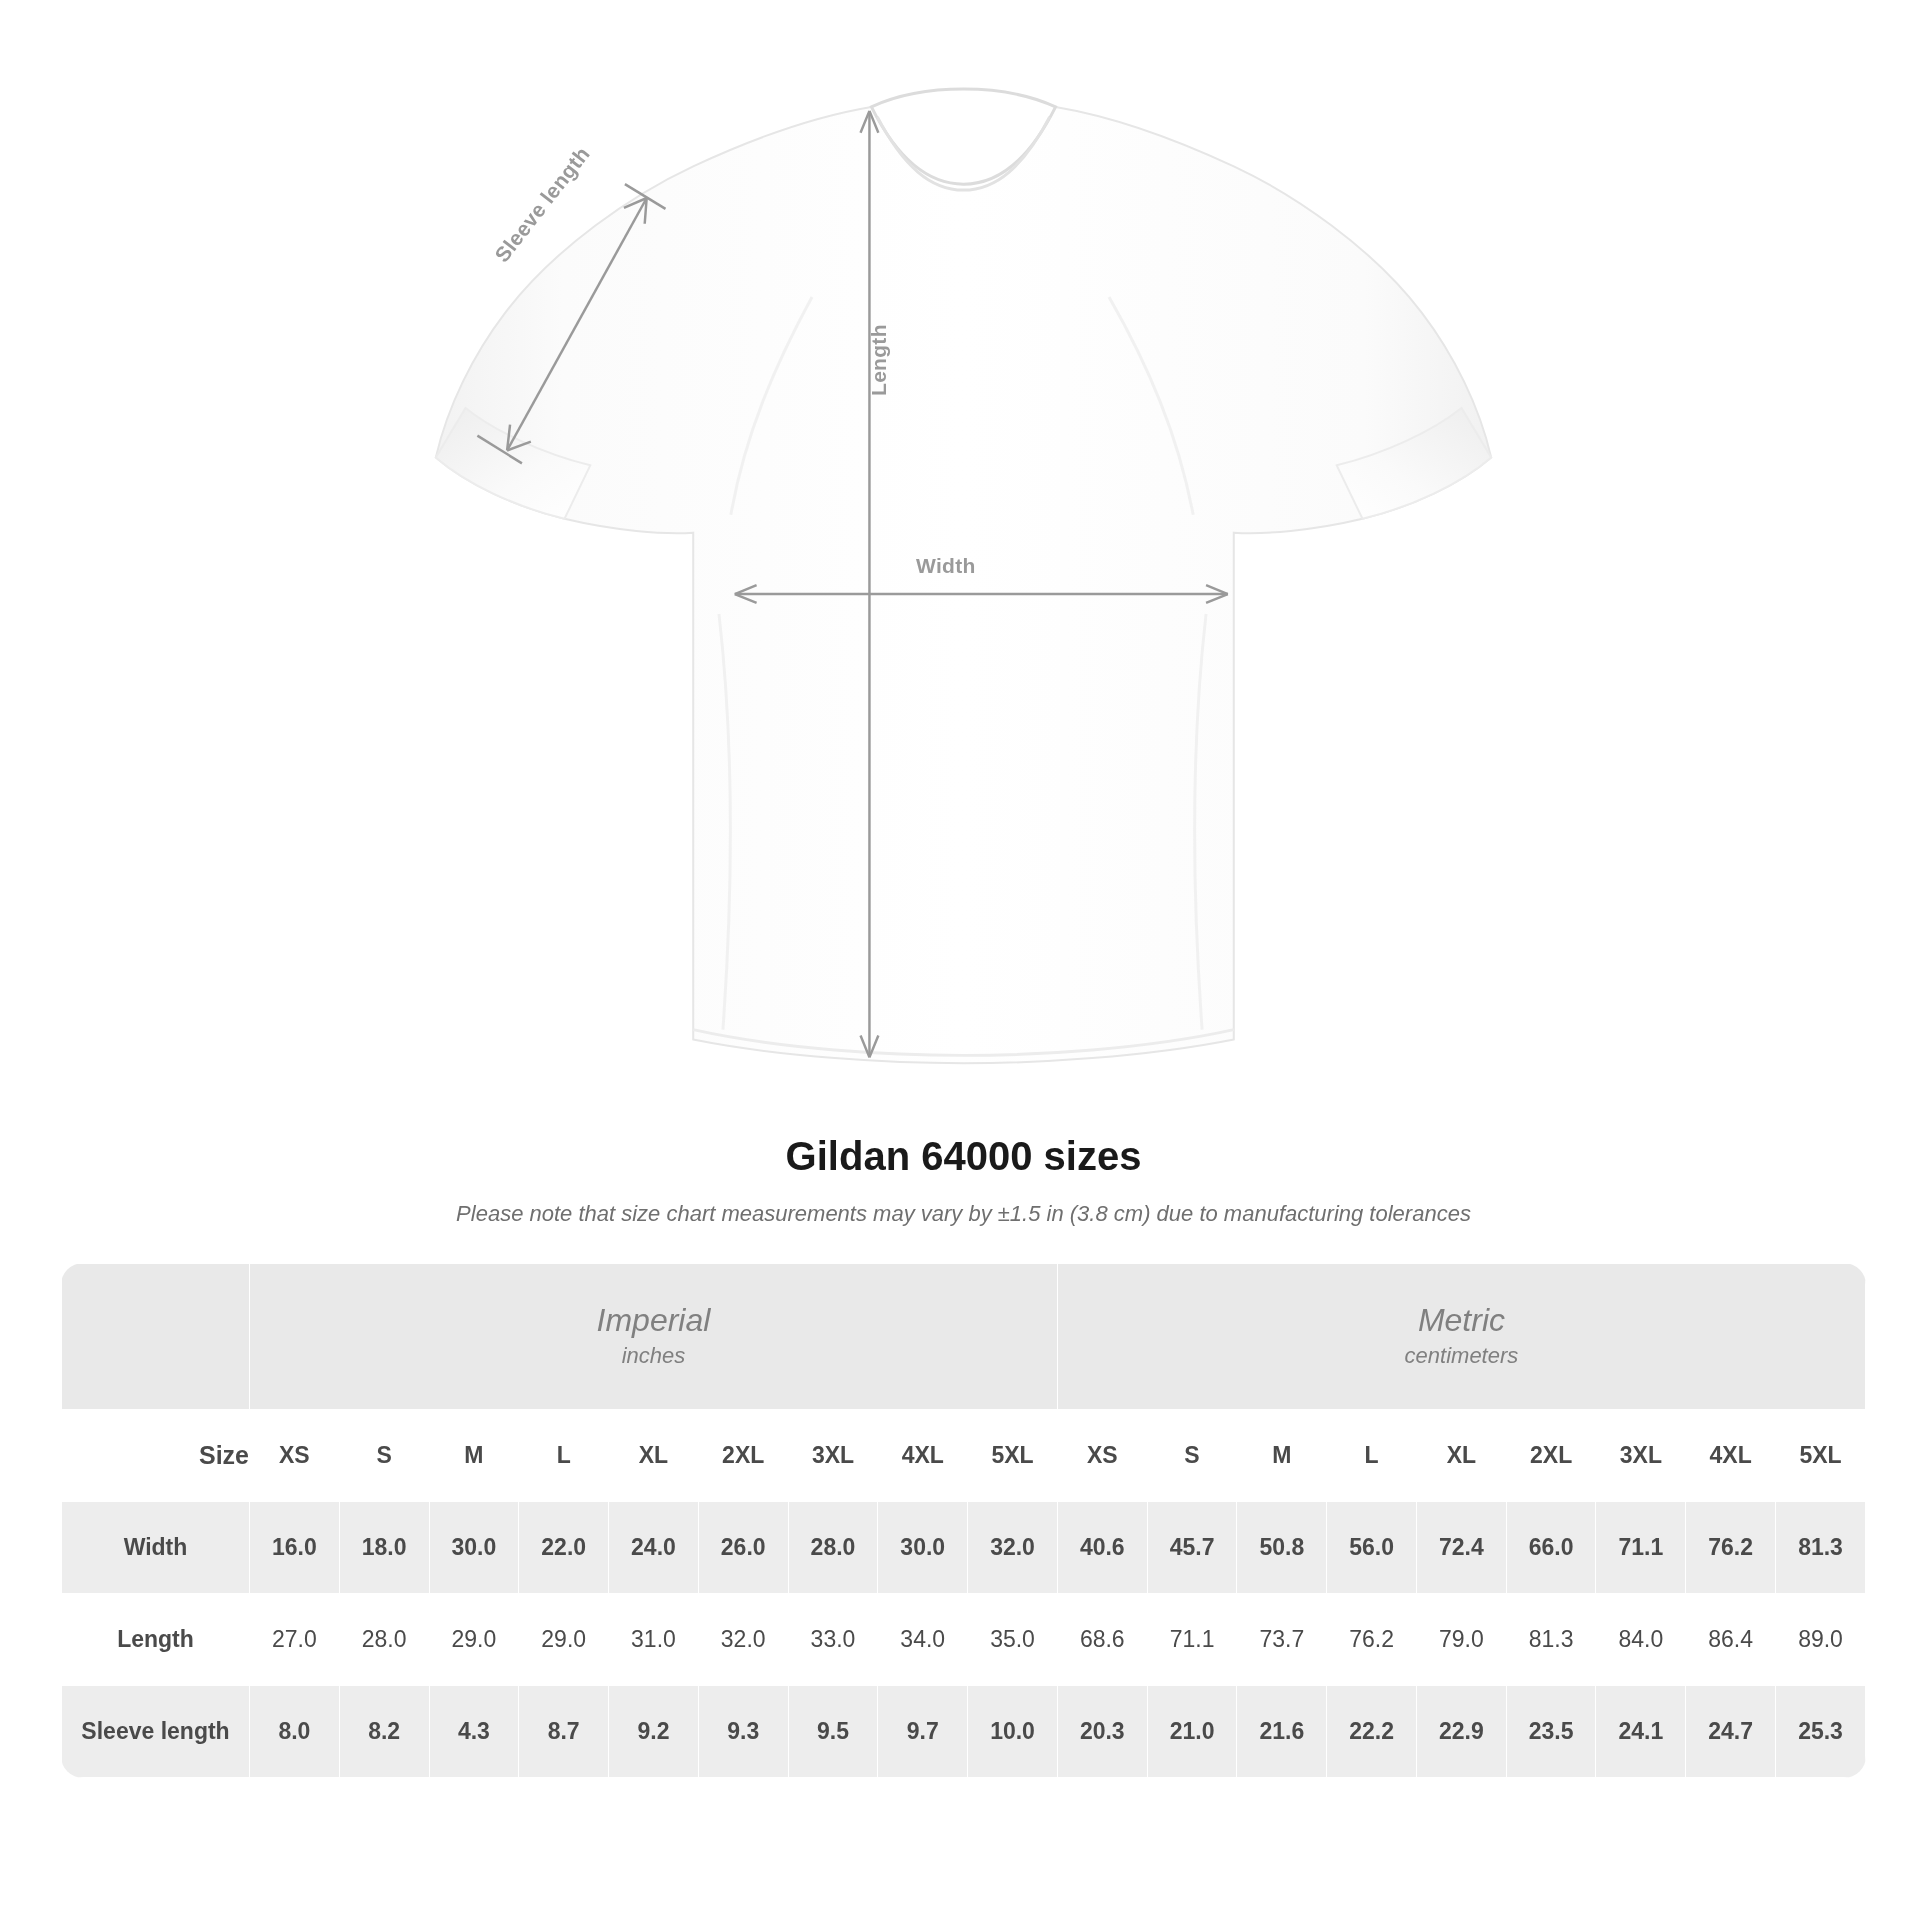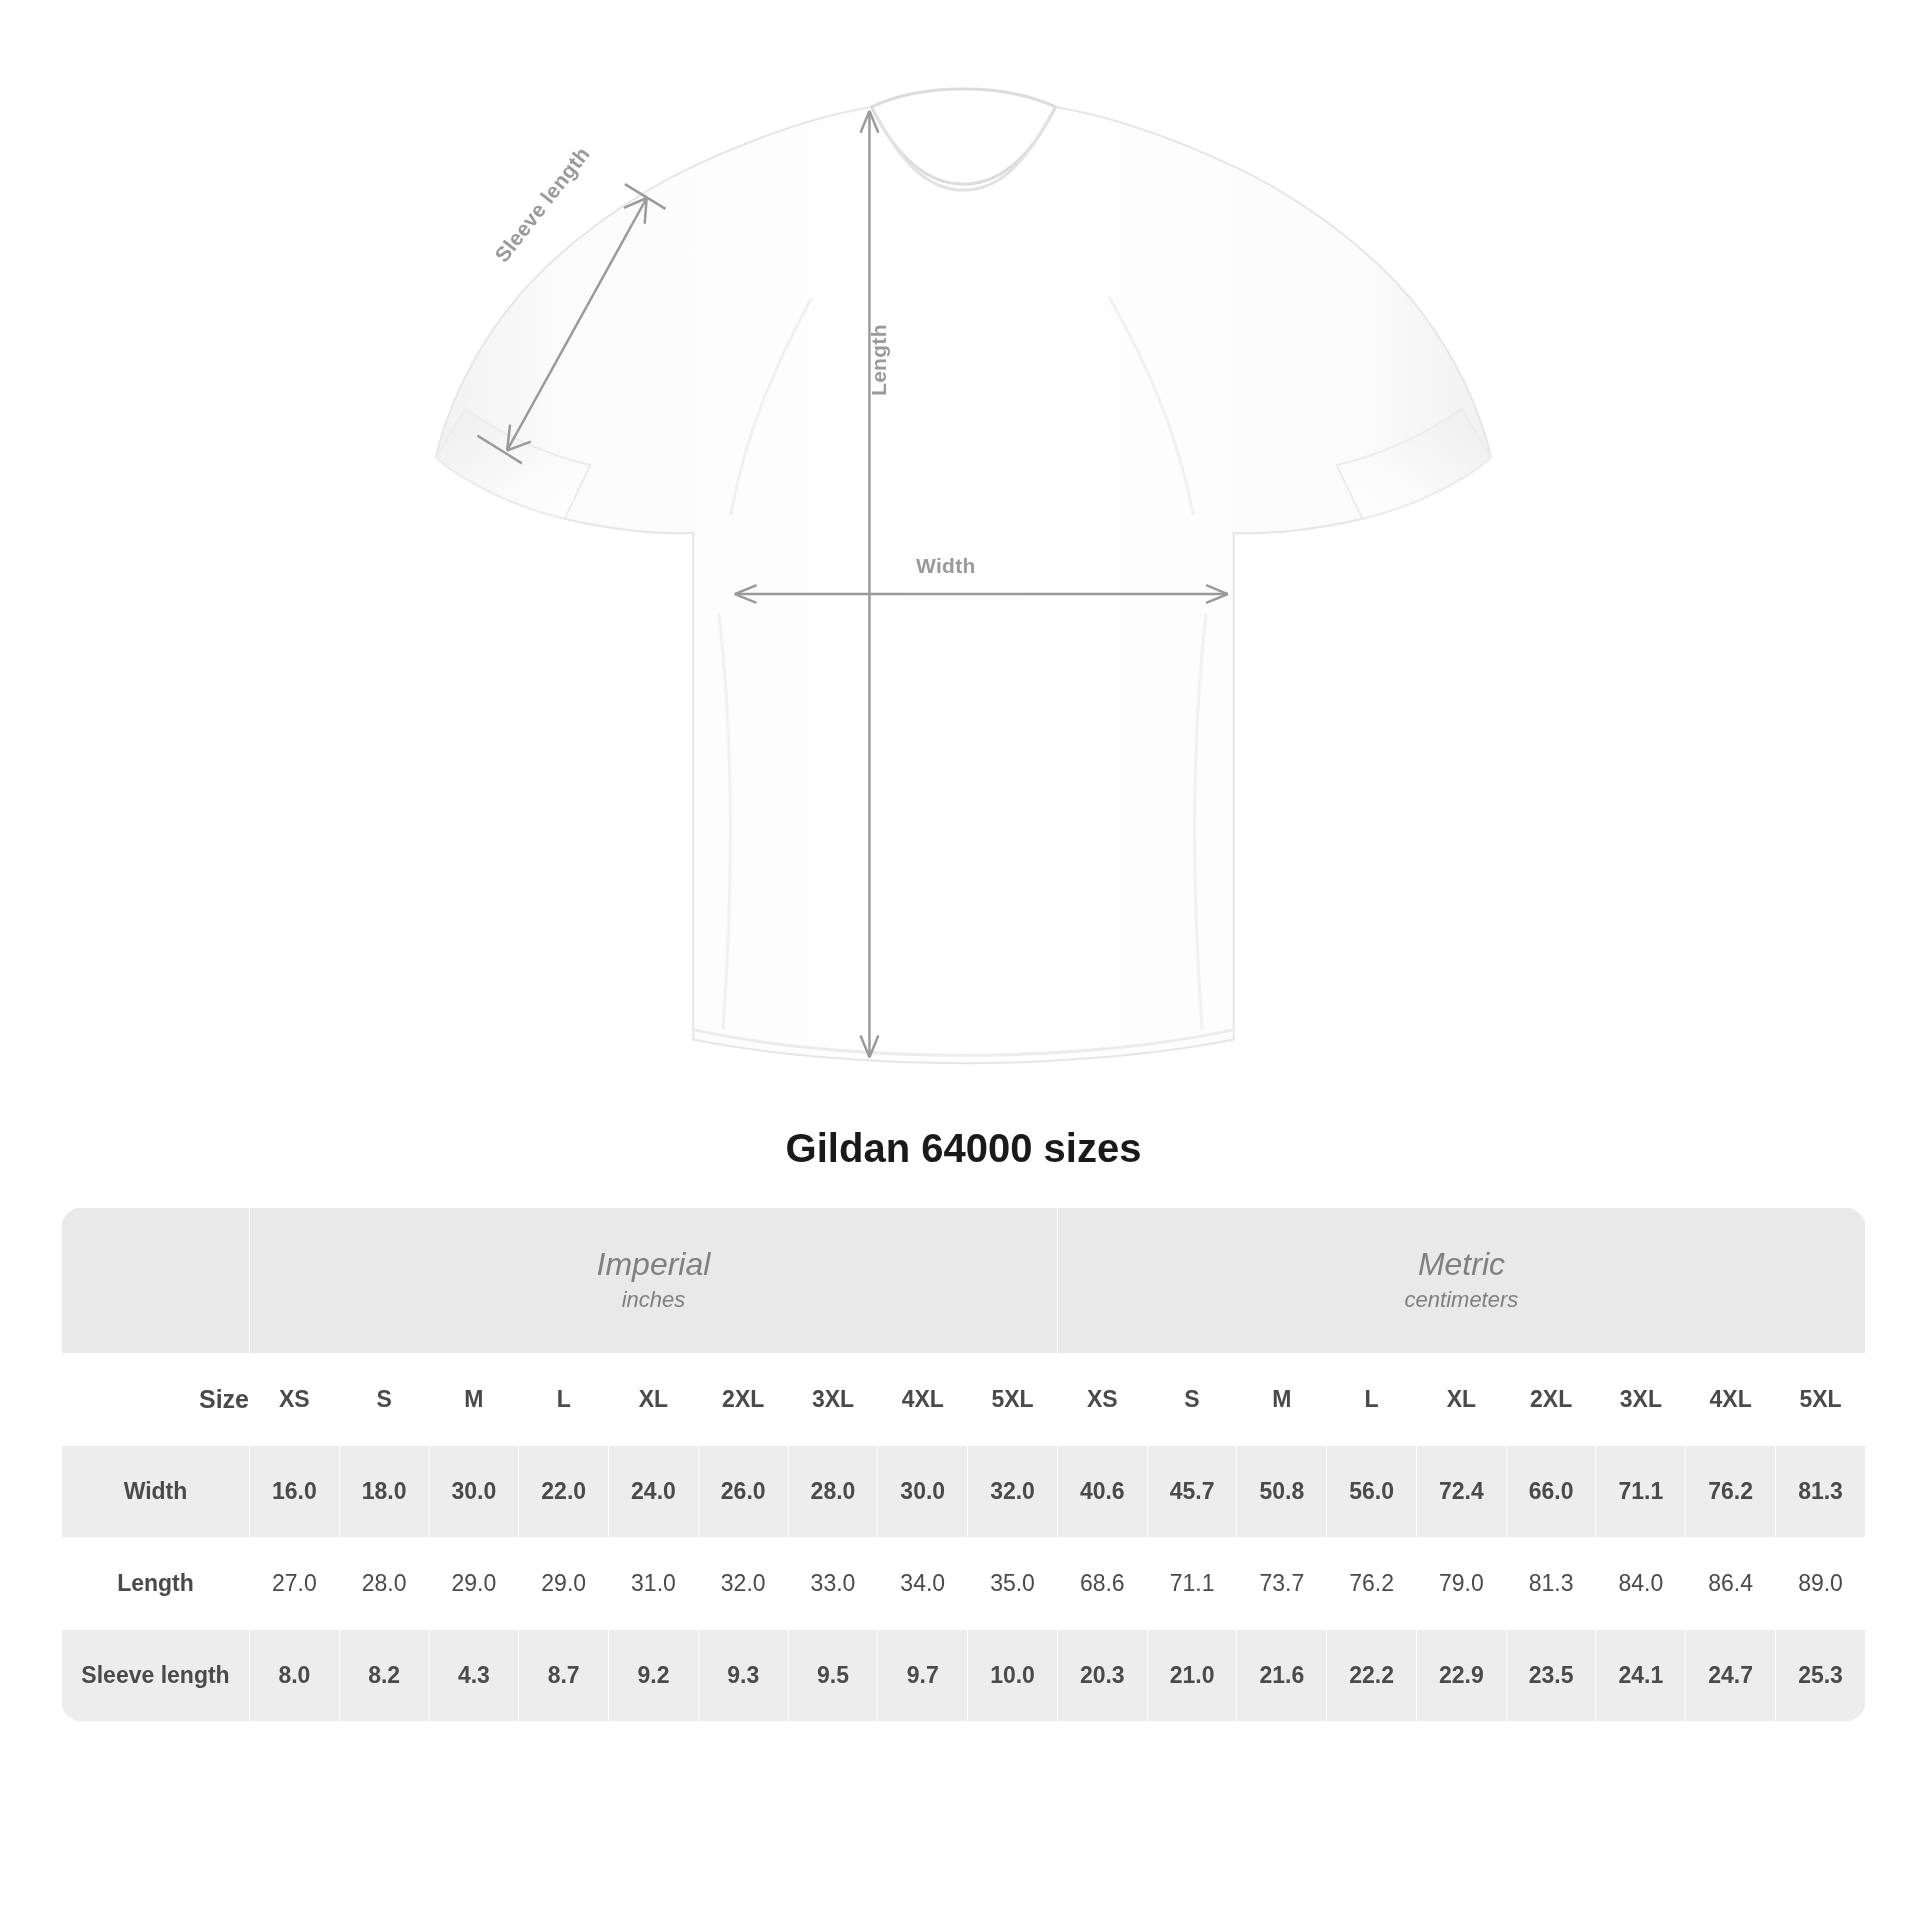--- a/index.html
+++ b/index.html
@@ -55,21 +55,21 @@
     transform: rotate(-52deg);
     transform-origin: left top;
   }
 
   
   .chart-title {
     text-align: center;
     font-size: 40px;
     font-weight: bold;
     color: #1a1a1a;
-    margin-top: 32px;
+    margin-top: 40px;
   }
   .chart-note {
     text-align: center;
     font-size: 22px;
     font-style: italic;
     color: #6f6f6f;
     margin-top: 22px;
   }
 
   
@@ -223,20 +223,21 @@
         <line x1="482" y1="440" x2="527" y2="468"></line>
       </g>
     </svg>
 
     <div class="dim-label width-lbl">Width</div>
     <div class="dim-label length-lbl">Length</div>
     <div class="dim-label sleeve-lbl">Sleeve length</div>
   </div>
 
   <div class="chart-title">Gildan 64000 sizes</div>
+  <div class="chart-note">Please note that size chart measurements may vary by ±1.5 in (3.8 cm) due to manufacturing tolerances</div>
 
   <div class="table-wrap">
     <table class="size-table">
       <colgroup>
         <col class="first-col">
       </colgroup>
       <tbody>
         <tr>
           <td class="corner-cell"></td>
           <td class="sys-head" colspan="9">

